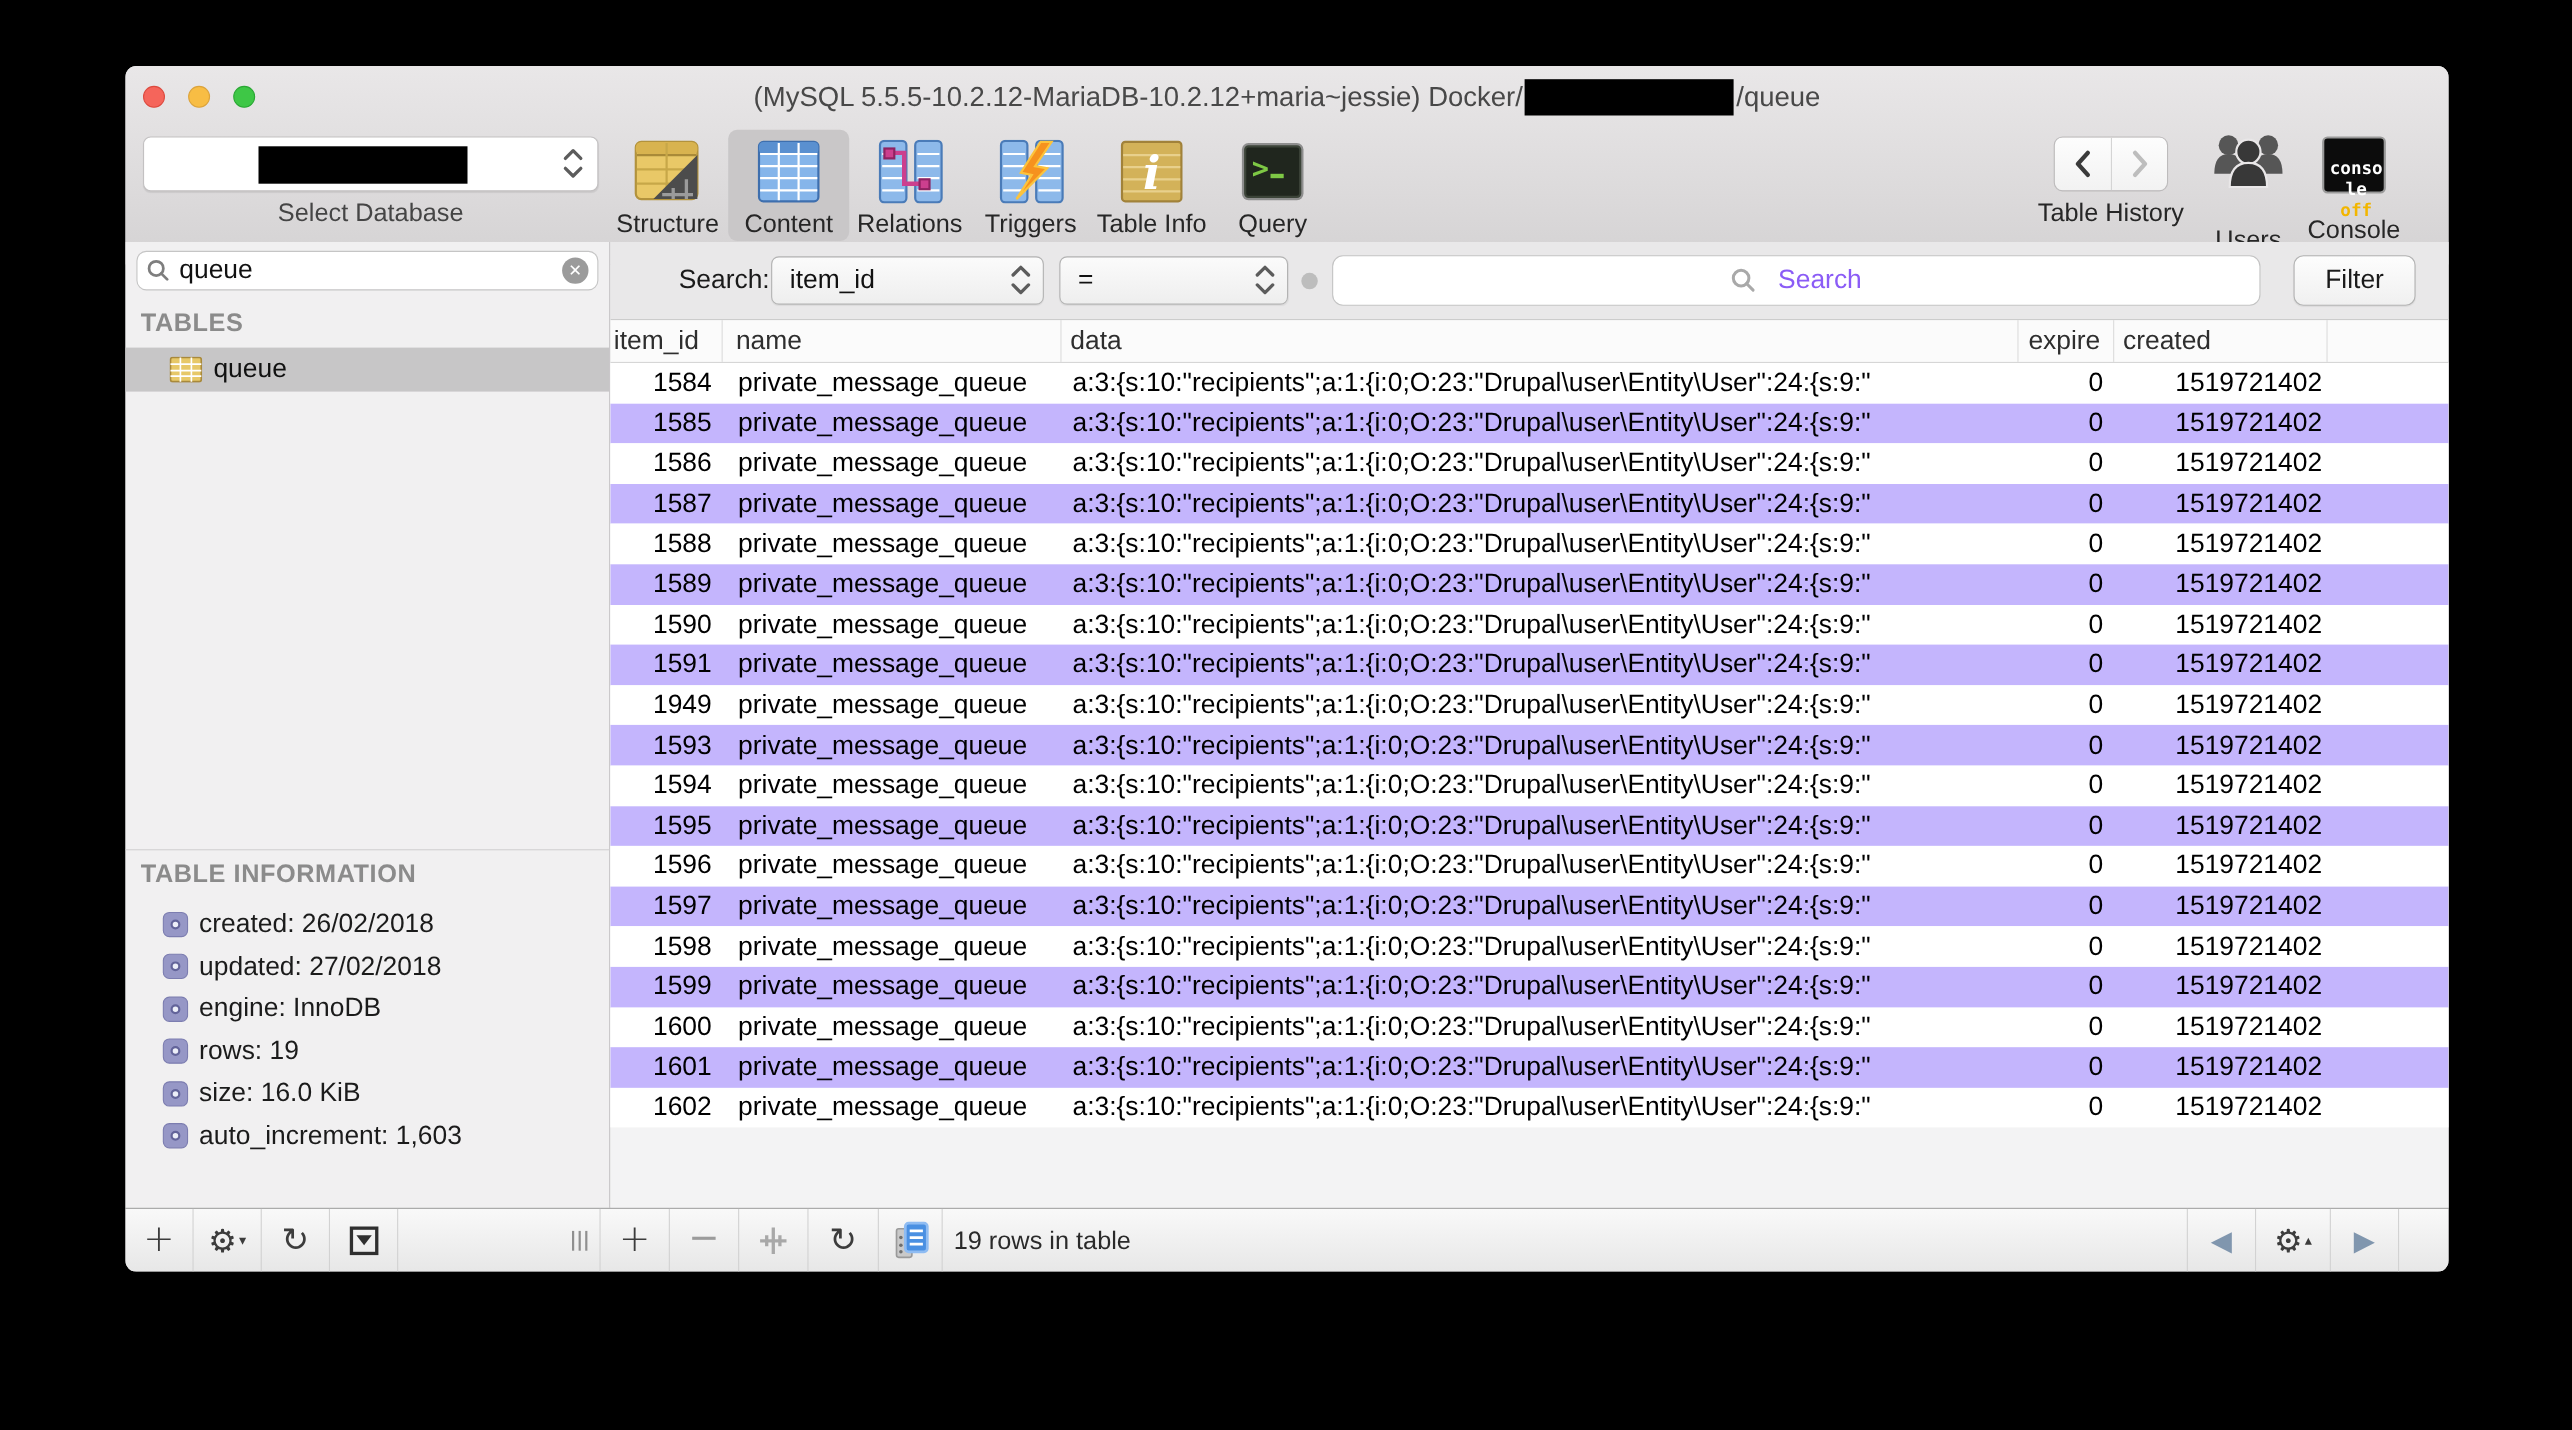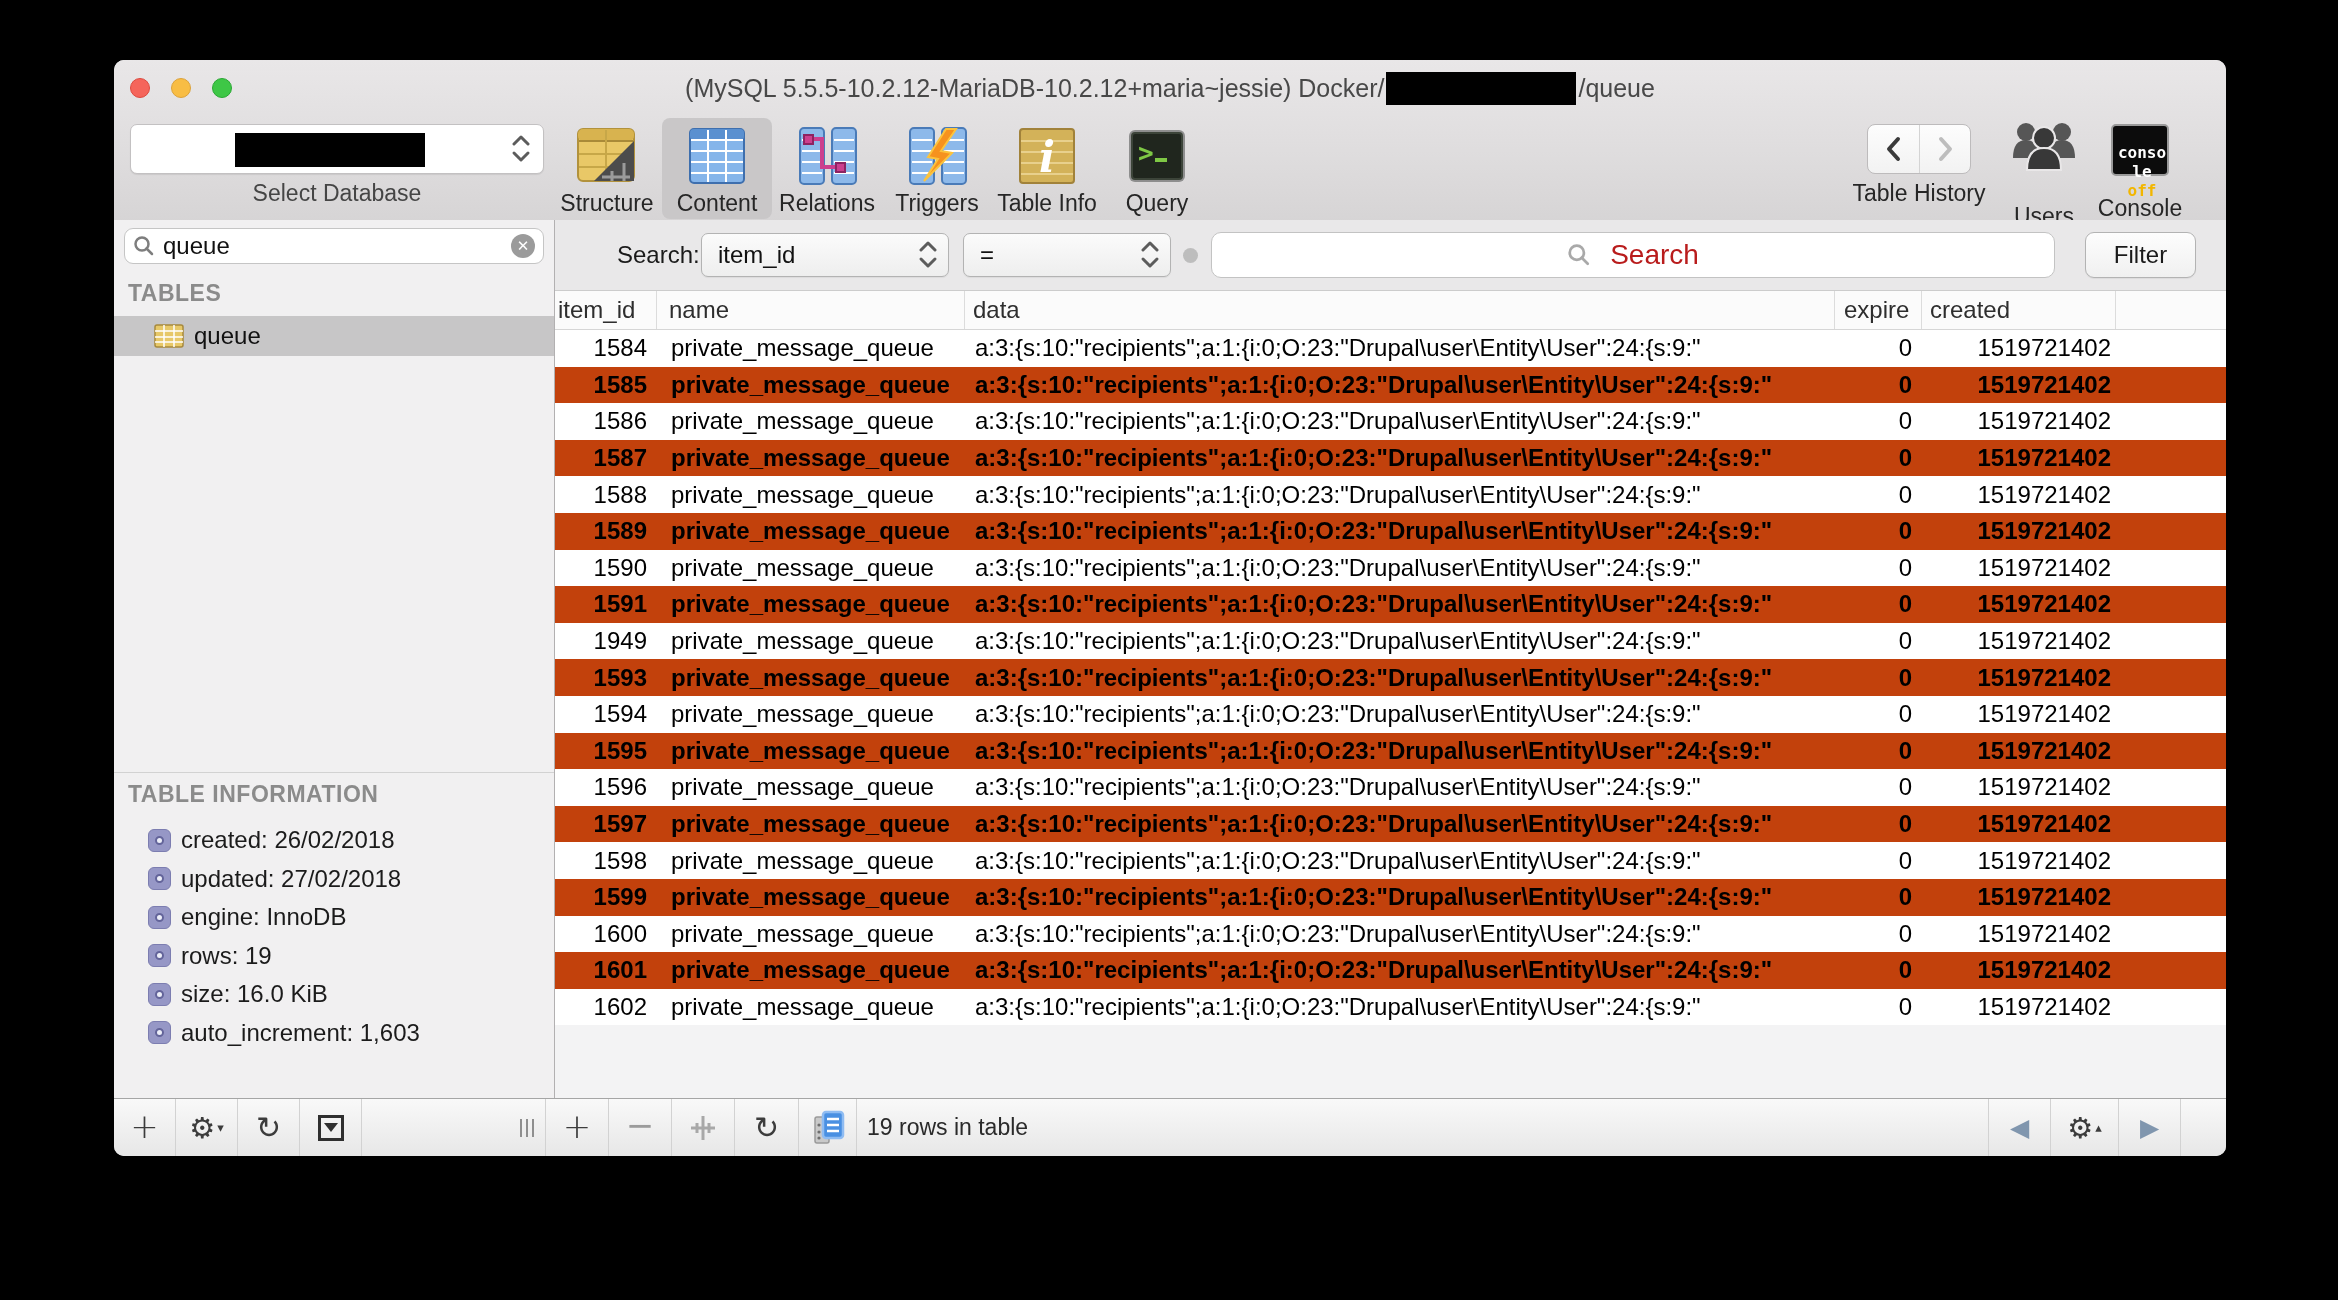--- a/index.html
+++ b/index.html
@@ -77,21 +77,21 @@
   .popup{position:absolute;top:13px;height:44px;border:1px solid #b3b3b3;border-radius:7px;
     background:linear-gradient(#fbfbfb,#eeeeee);display:flex;align-items:center;
     box-shadow:0 1px 1px rgba(0,0,0,.06);}
   .popup .ptext{font-size:24px;color:#111;margin-left:16px;flex:1;}
   .popup .popup-chevrons{position:static;margin-right:10px;}
   .popup.field-popup{left:146px;width:248px;}
   .popup.op-popup{left:408px;width:208px;}
   .fb-dot{position:absolute;left:628px;top:28px;width:15px;height:15px;border-radius:50%;background:#bdbdbd;}
   .fb-search{position:absolute;left:656px;top:12px;width:844px;height:46px;background:#fff;
     border:1px solid #c3c3c3;border-radius:10px;display:flex;align-items:center;justify-content:center;}
-  .fb-search .ph{font-size:28px;color:#b91c1c;margin-left:19px;}
+  .fb-search .ph{font-size:24px;color:#8b5cf6;margin-left:19px;}
   .filter-btn{position:absolute;right:30px;top:12px;width:111px;height:46px;border:1px solid #b3b3b3;
     border-radius:9px;background:linear-gradient(#fdfdfd,#f0f0f0);font-size:24px;color:#1a1a1a;
     display:flex;align-items:center;justify-content:center;box-shadow:0 1px 1px rgba(0,0,0,.06);}
   
   .grid-header{display:flex;height:40px;background:#fbfbfb;border-top:1px solid #cccccc;
     border-bottom:1px solid #d6d6d6;flex:none;font-size:24px;color:#2e2e2e;}
   .gh-cell{display:flex;align-items:center;border-right:1px solid #dcdcdc;overflow:hidden;white-space:nowrap;}
   .gh-cell:last-child{border-right:none;}
   .c0{width:102px;flex:none;}
   .c1{width:308px;flex:none;}
@@ -99,21 +99,21 @@
   .c3{width:87px;flex:none;}
   .c4{width:194px;flex:none;}
   .c5{flex:1;}
   .gh-cell.c0{padding-left:3px;}
   .gh-cell.c1{padding-left:12px;}
   .gh-cell.c2{padding-left:8px;}
   .gh-cell.c3{padding-left:9px;}
   .gh-cell.c4{padding-left:8px;}
   .grid-rows{flex:none;background:#fff;}
   .grid-row{display:flex;height:36.6px;font-size:24px;color:#000;align-items:center;background:#fff;}
-  .grid-row.alt{background:#c2410c;font-weight:bold;}
+  .grid-row.alt{background:#c4b5fd;}
   .cell{overflow:hidden;white-space:nowrap;}
   .cell.c0{text-align:right;padding-right:10px;}
   .cell.c1{padding-left:14px;}
   .cell.c2{padding-left:10px;}
   .cell.c3{text-align:right;padding-right:10px;}
   .cell.c4{text-align:right;padding-right:5px;}
   .grid-empty{flex:1;background:#f3f3f4;}
   
   .bottombar{position:absolute;left:0;top:1038px;width:100%;height:58px;
     background:linear-gradient(#f9f9f9,#e7e7e7);border-top:1px solid #a5a5a5;display:flex;align-items:stretch;}

